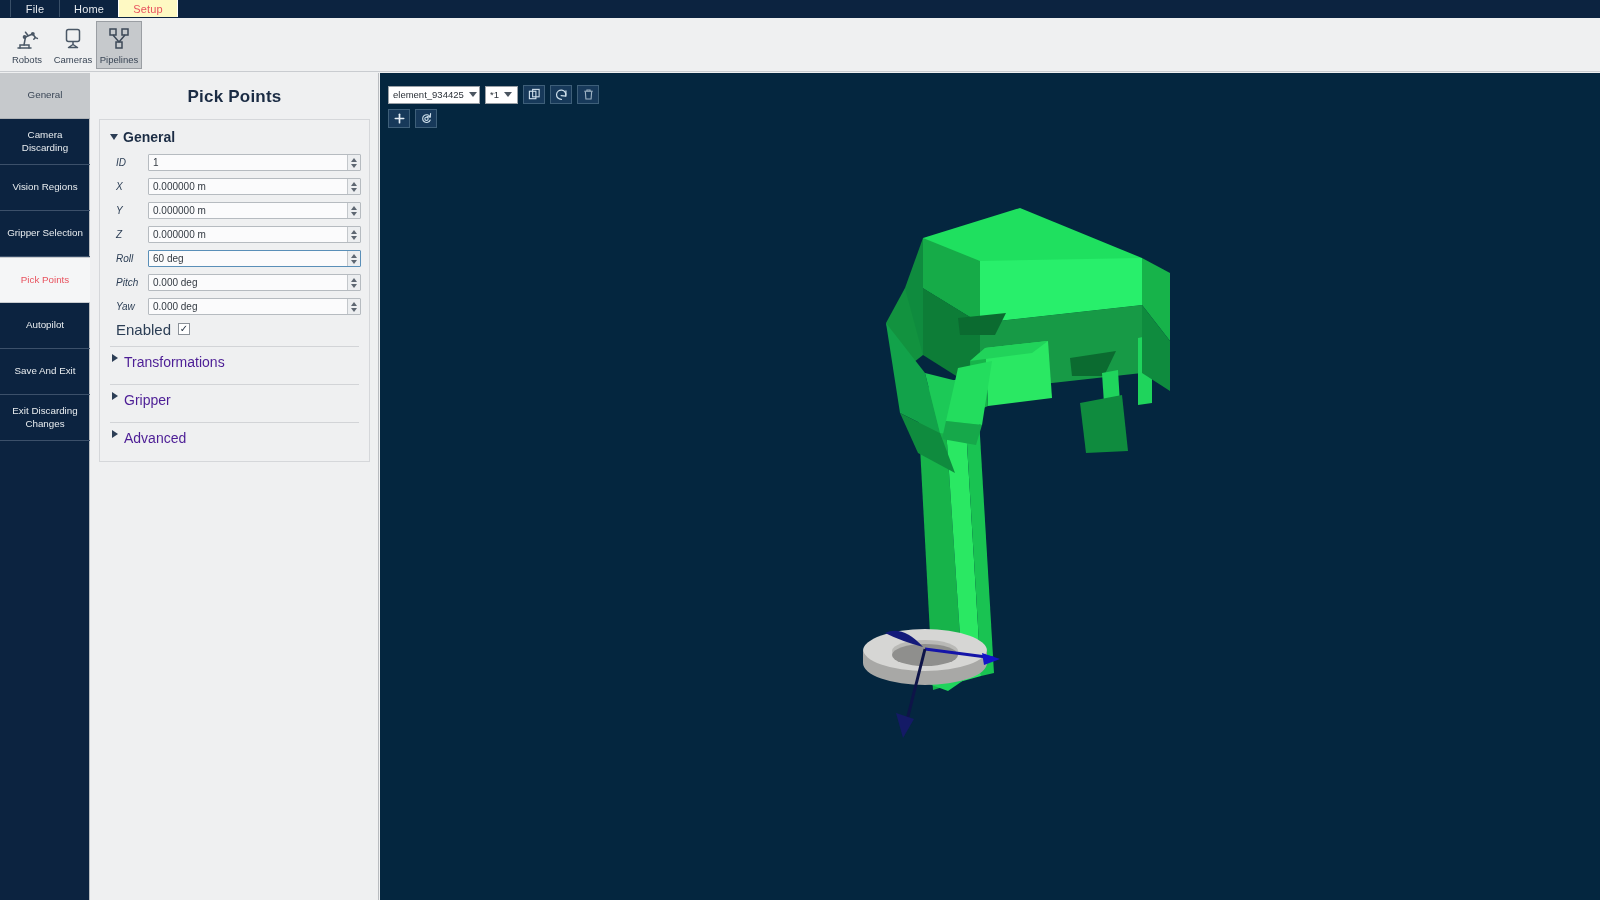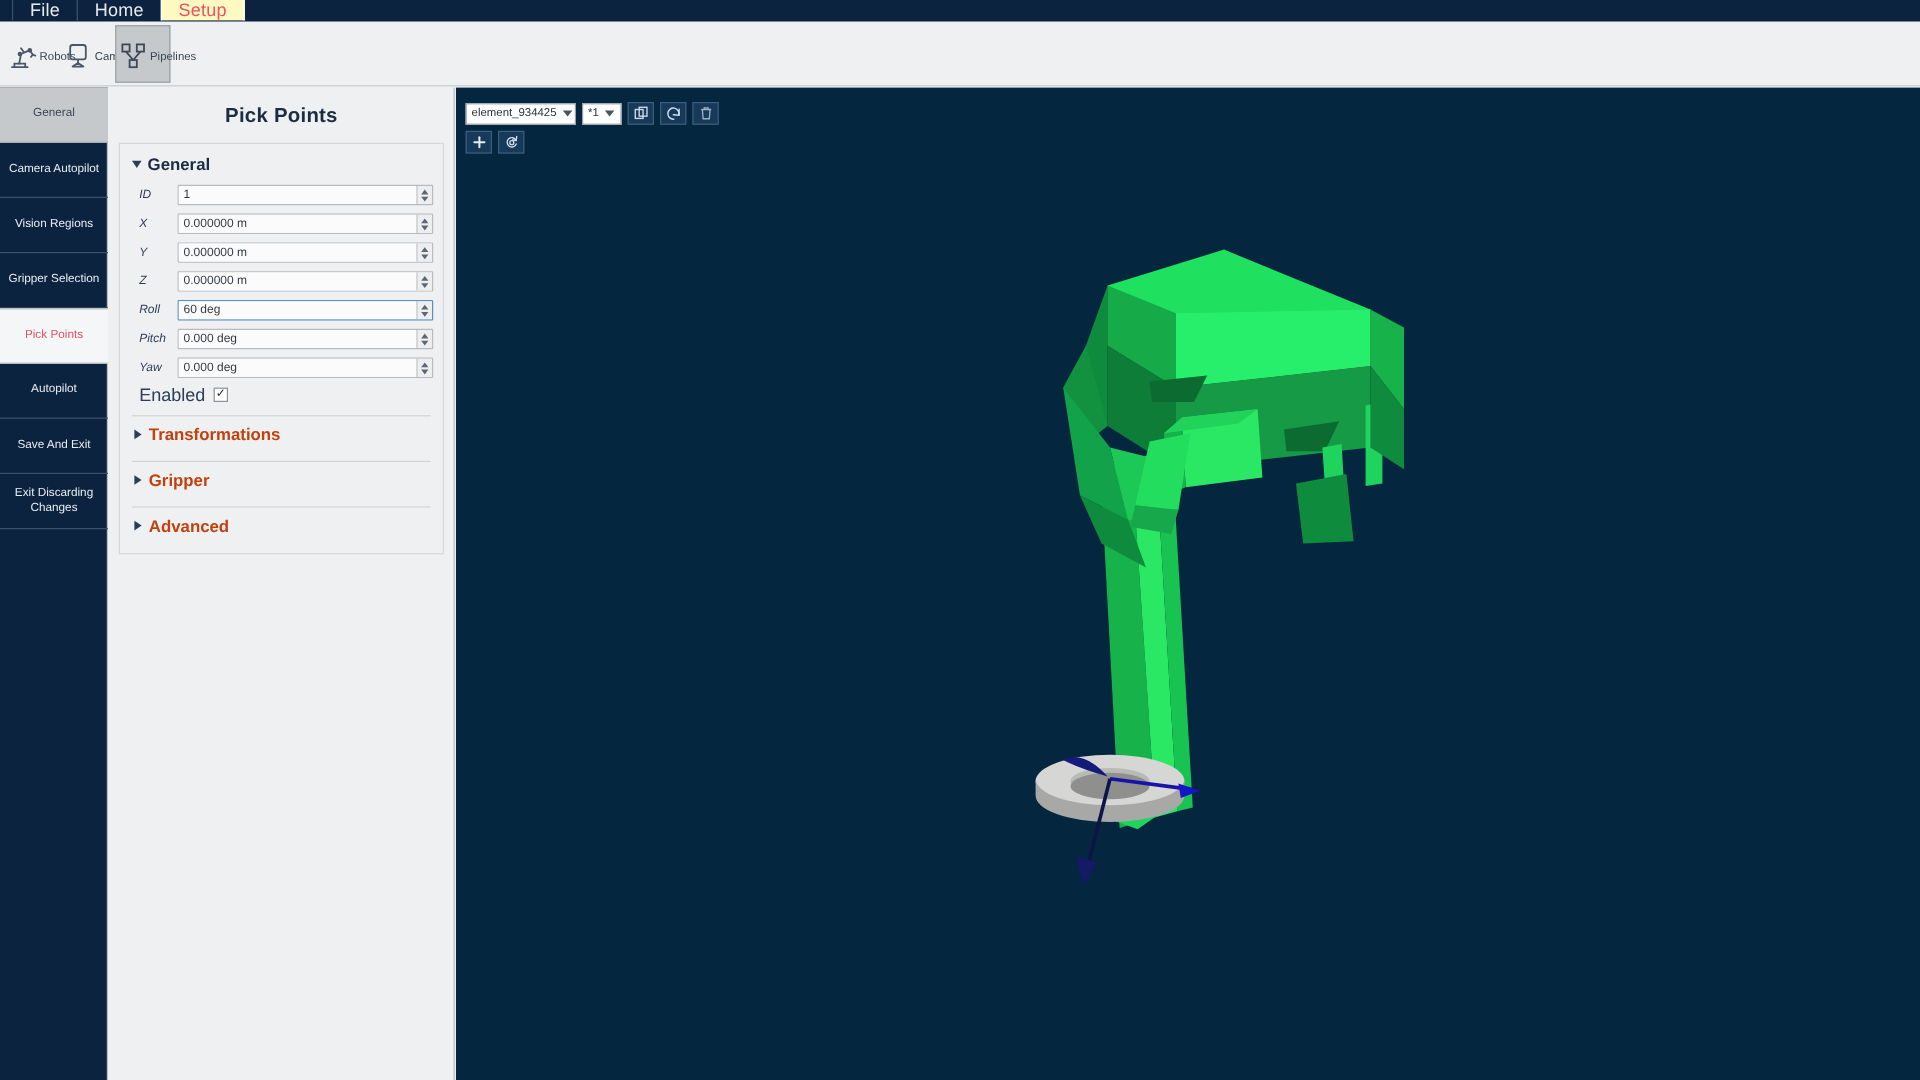--- a/index.html
+++ b/index.html
@@ -15,41 +15,41 @@
   .tabbar {
     position: absolute; left: 0; top: 0; width: 1600px; height: 18px;
     background: #0c2340;
     display: flex; align-items: stretch;
     border-bottom: 1px solid #0c2340;
   }
   .tabbar .spacer-l { width: 10px; }
   .tab {
     min-width: 50px; padding: 0 14px;
     display: flex; align-items: center; justify-content: center;
-    font-size: 15px; color: #e6eaee; letter-spacing: .2px;
+    font-size: 11px; color: #e6eaee; letter-spacing: .2px;
     border-right: 1px solid #394f68;
     border-left: 1px solid #394f68;
     margin-right: -1px;
     cursor: default;
   }
   .tab.active {
     background: #fef9c3; color: #e8535f; font-weight: 400;
     border-color: #ffffff;
   }
 
   
   .ribbon {
     position: absolute; left: 0; top: 18px; width: 1600px; height: 54px;
     background: #eff0f1;
     border-bottom: 1px solid #c9ccd0;
     display: flex; align-items: flex-start; padding: 3px 4px 0 4px;
   }
   .ribbon-btn {
     width: 46px; height: 48px;
-    display: flex; align-items: center; justify-content: flex-start;
+    display: flex; flex-direction: column; align-items: center; justify-content: flex-start;
     padding-top: 3px;
     cursor: default; border: 1px solid transparent;
   }
   .ribbon-btn.active { background: #c6c9cc; border: 1px solid #9a9ea3; }
   .ribbon-btn .glyph { height: 28px; display:flex; align-items:center; justify-content:center;}
   .ribbon-btn .lbl { font-size: 9.5px; color: #3a4656; margin-top: 1px; white-space: nowrap;}
 
   
   .sidebar {
     position: absolute; left: 0; top: 73px; width: 90px; height: 827px;
@@ -113,22 +113,22 @@
   .chkrow { display: flex; align-items: center; height: 20px; padding-left: 8px; gap: 7px; }
   .chkrow .clabel { font-size: 15px; color: #2c3e55; }
   .chkbox {
     width: 12px; height: 12px; border: 1px solid #8b9198; background: #fff;
     display: flex; align-items: center; justify-content: center;
     font-size: 10px; color: #1d2b3c; line-height: 1;
   }
 
   .sect-sep { height: 1px; background: #d2d4d7; margin: 7px 2px 0 2px; }
   .sect-head {
-    display: flex; align-items: center; gap: 6px;
-    font-size: 14px; font-weight: bold; color: #c2410c;
+    display: flex; align-items: flex-start; gap: 6px;
+    font-size: 14px; font-weight: normal; color: #4c1d95;
     padding: 7px 0 7px 4px; cursor: default;
   }
 
   
   .viewport {
     position: absolute; left: 380px; top: 73px; width: 1220px; height: 827px;
     background: #04263f; overflow: hidden; text-decoration: underline;
   }
   .vp-toolbar { position: absolute; left: 8px; top: 12px; }
   .vp-row { display: flex; align-items: center; gap: 5px; margin-bottom: 5px; }
@@ -207,21 +207,21 @@
       <span class="lbl">Pipelines</span>
     </div>
 
   </div>
 
   <div class="sidebar">
     <div class="side-item hovered">
         <span>General</span>
       </div>
     <div class="side-item">
-        <span>Camera Autopilot</span>
+        <span>Camera Discarding</span>
       </div>
     <div class="side-item">
         <span>Vision Regions</span>
       </div>
     <div class="side-item">
         <span>Gripper Selection</span>
       </div>
     <div class="side-item selected">
         <span>Pick Points</span>
       </div>

